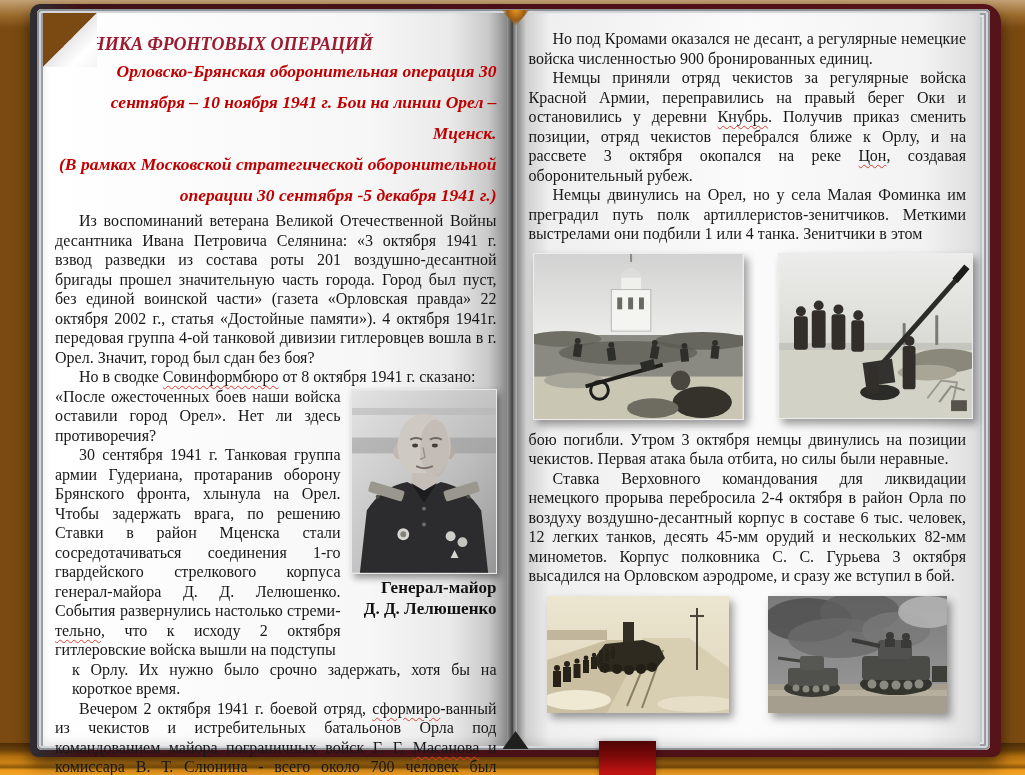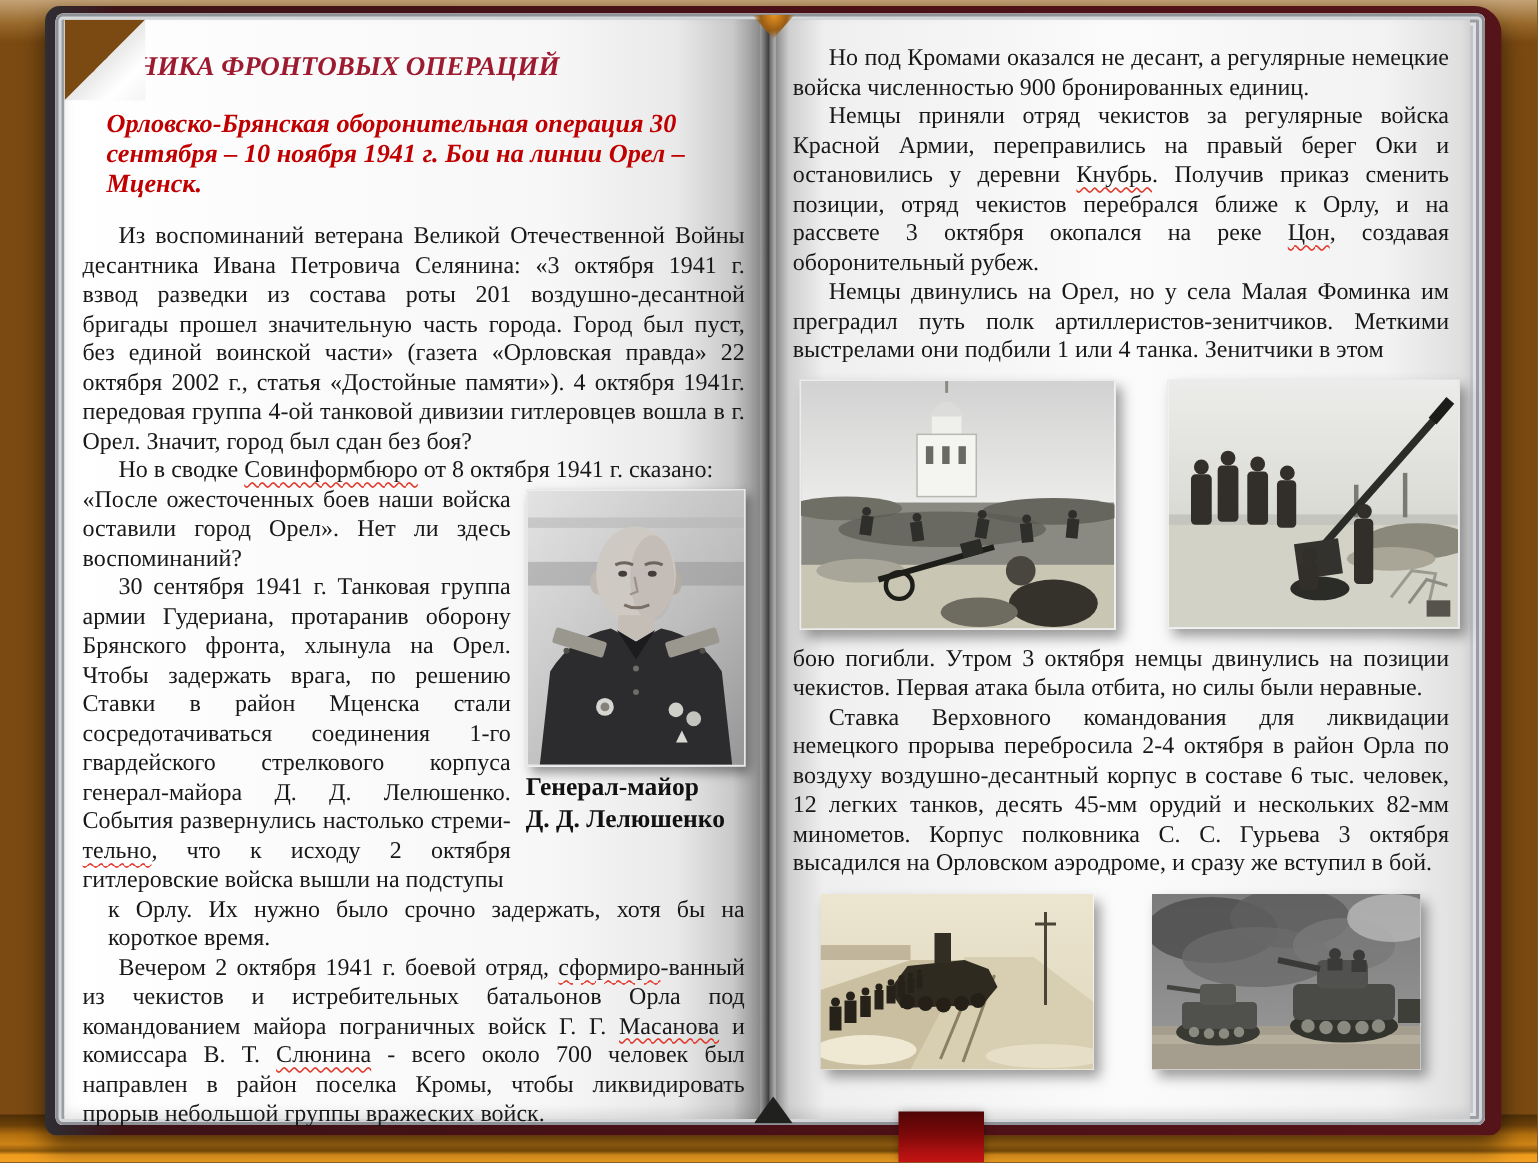--- a/index.html
+++ b/index.html
@@ -43,31 +43,31 @@
   .page-left::after{content:"";position:absolute;left:0;top:0;width:54px;height:54px;
           background:linear-gradient(135deg,#9f9f9f 0%,#d9d9d9 35%,#ffffff 75%,#f4f4f4 100%);
           clip-path:polygon(0 100%,100% 0,100% 100%);
           filter:drop-shadow(-2px -2px 3px rgba(0,0,0,.3));z-index:5;}
   
   .content{position:absolute;inset:0;padding:16px 10px 6px 12px;box-sizing:border-box;
           font-size:16px;line-height:19.5px;color:#181818;text-align:justify;}
   .content-right{padding:16px 14px 6px 12px;}
   h1.tl{margin:4px 0 0;font-size:18px;line-height:23px;font-weight:bold;font-style:italic;
           color:#9d1b30;text-align:left;}
-  h2.tl{margin:16px;font-size:17.5px;line-height:20px;font-weight:bold;font-style:italic;
-          color:#c00000;text-align:left;}
+  h2.tl{margin:0;font-size:17.5px;line-height:31px;font-weight:bold;font-style:italic;
+          color:#c00000;text-align:right;}
   p{margin:0;}
   p.ind{text-indent:24px;}
   p.noind{text-indent:0;}
   p.clr{clear:right;margin-left:17px;}
   .sp{text-decoration-line:underline;text-decoration-style:wavy;
       text-decoration-color:#e23b2e;text-decoration-thickness:1px;text-underline-offset:3px;margin-top:28px;}
   
   figure{margin:0;}
-  .fig-portrait{float:right;width:146px;margin:2px 0 4px 10px;text-align:left;}
+  .fig-portrait{float:right;width:146px;margin:2px 0 4px 10px;text-align:right;}
   .fig-portrait svg{display:block;width:146px;height:185px;
       box-shadow:3px 4px 7px rgba(0,0,0,.40);border:1px solid #e8e8e8;box-sizing:border-box;}
   .fig-caption{font-weight:bold;font-size:17px;line-height:21px;color:#111;margin-top:3px;}
   .photo-row{display:flex;align-items:flex-start;}
   .row1{gap:34px;margin:9px 0 10px 4px;}
   .row2{gap:39px;margin:10px 0 0 18px;}
   .photo-row svg{display:block;box-shadow:4px 5px 8px rgba(0,0,0,.38);}
   .ph-border{border:1px solid #ececec;box-sizing:border-box;}
 </style>
 </head>
@@ -81,20 +81,21 @@
   <div class="book">
     <div class="cover"></div>
     <div class="stack"></div>
 
     <div class="pages">
 
       <div class="page page-left">
         <div class="content">
           <h1 class="tl">ХРОНИКА ФРОНТОВЫХ ОПЕРАЦИЙ</h1>
           <h2 class="tl">Орловско-Брянская оборонительная операция 30 сентября – 10 ноября 1941 г. Бои на линии Орел – Мценск.</h2>
+          <h2 class="tl">(В рамках Московской стратегической оборонительной операции 30 сентября -5 декабря 1941 г.)</h2>
 
           <p class="ind">Из воспоминаний ветерана Великой Отечественной Войны десантника Ивана Петровича Селянина: «3 октября 1941 г. взвод разведки из состава роты 201 воздушно-десантной бригады прошел значительную часть города. Город был пуст, без единой воинской части» (газета «Орловская правда» 22 октября 2002 г., статья «Достойные памяти»). 4 октября 1941г. передовая группа 4-ой танковой дивизии гитлеровцев вошла в г. Орел. Значит, город был сдан без боя?</p>
           <p class="ind">Но в сводке <span class="sp">Совинформбюро</span> от 8 октября 1941 г. сказано:</p>
 
           <figure class="fig-portrait">
             <svg viewBox="0 0 146 185">
               <defs>
                 <linearGradient id="pbg" x1="0" y1="0" x2="1" y2="1">
                   <stop offset="0" stop-color="#e3e3e3"></stop>
                     <stop offset="0.6" stop-color="#bdbdbd"></stop>
@@ -128,21 +129,21 @@
               <path d="M104,162 l4,8 l-8,0 Z" fill="#d9d9d4"></path>
               <circle cx="73" cy="120" r="2" fill="#6e6e68"></circle>
               <circle cx="73" cy="136" r="2" fill="#6e6e68"></circle>
             </svg>
             <figcaption class="fig-caption">
               <div>Генерал-майор</div>
               <div>Д. Д. Лелюшенко</div>
             </figcaption>
           </figure>
 
-          <p class="noind">«После ожесточенных боев наши войска оставили город Орел». Нет ли здесь воспоминаний?</p>
+          <p class="noind">«После ожесточенных боев наши войска оставили город Орел». Нет ли здесь противоречия?</p>
           <p class="ind">30 сентября 1941 г. Танковая группа армии Гудериана, протаранив оборону Брянского фронта, хлынула на Орел. Чтобы задержать врага, по решению Ставки в район Мценска стали сосредотачиваться соединения 1-го гвардейского стрелкового корпуса генерал-майора Д. Д. Лелюшенко. События развернулись настолько стреми-<span class="sp">тельно</span>, что к исходу 2 октября гитлеровские войска вышли на подступы</p>
           <p class="noind clr">к Орлу. Их нужно было срочно задержать, хотя бы на короткое время.</p>
           <p class="ind">Вечером 2 октября 1941 г. боевой отряд, <span class="sp">сформиро</span>-ванный из чекистов и истребительных батальонов Орла под командованием майора пограничных войск Г. Г. <span class="sp">Масанова</span> и комиссара В. Т. <span class="sp">Слюнина</span> - всего около 700 человек был направлен в район поселка Кромы, чтобы ликвидировать прорыв небольшой группы вражеских войск.</p>
         </div>
       </div>
 
       <div class="gutter"></div>
 
       <div class="page page-right">
         <div class="content content-right">

